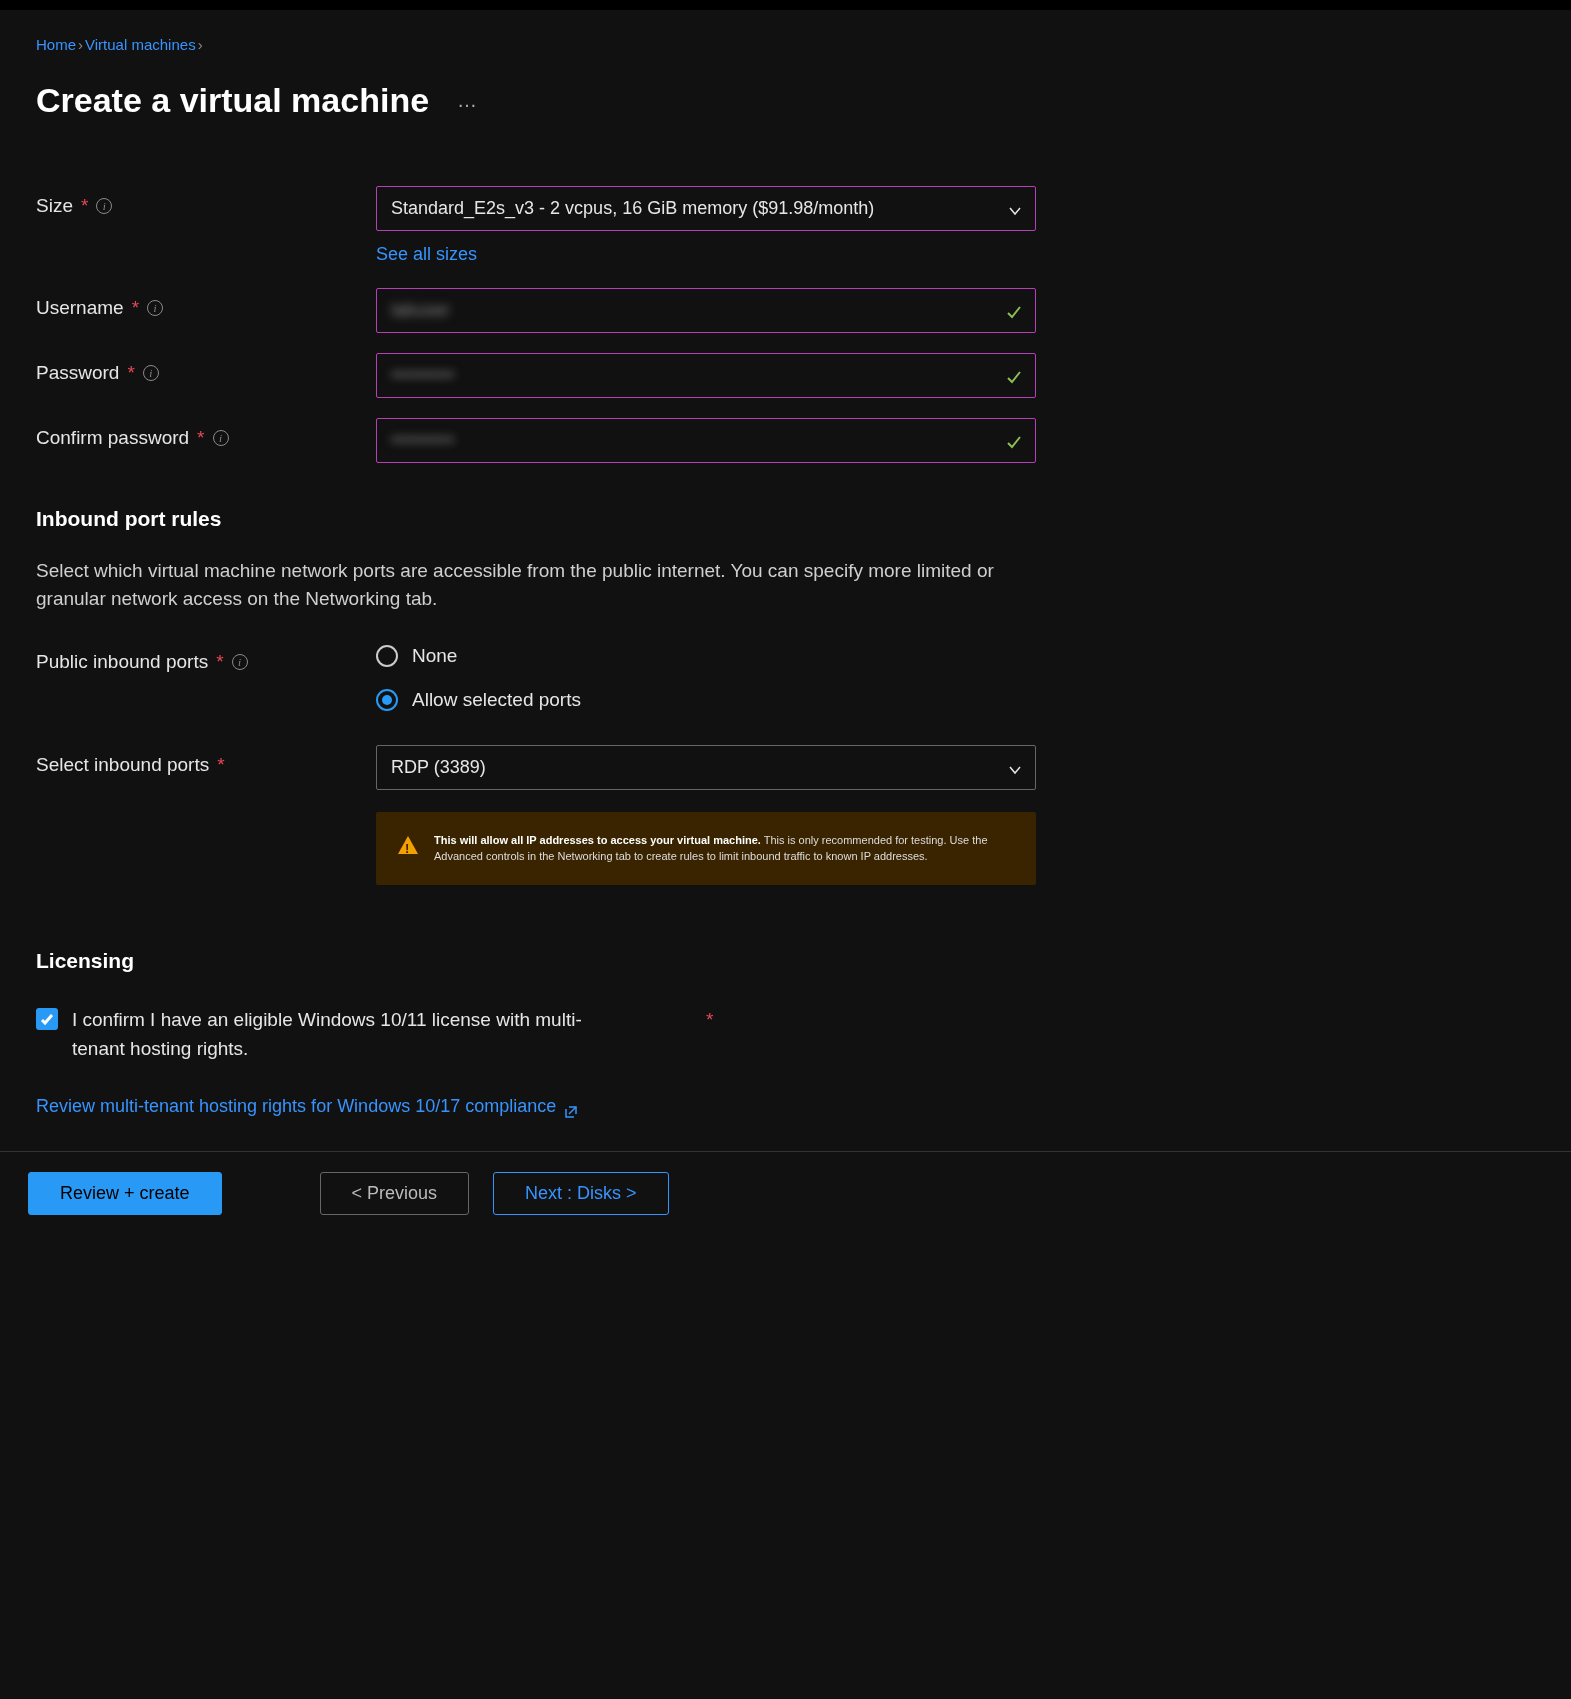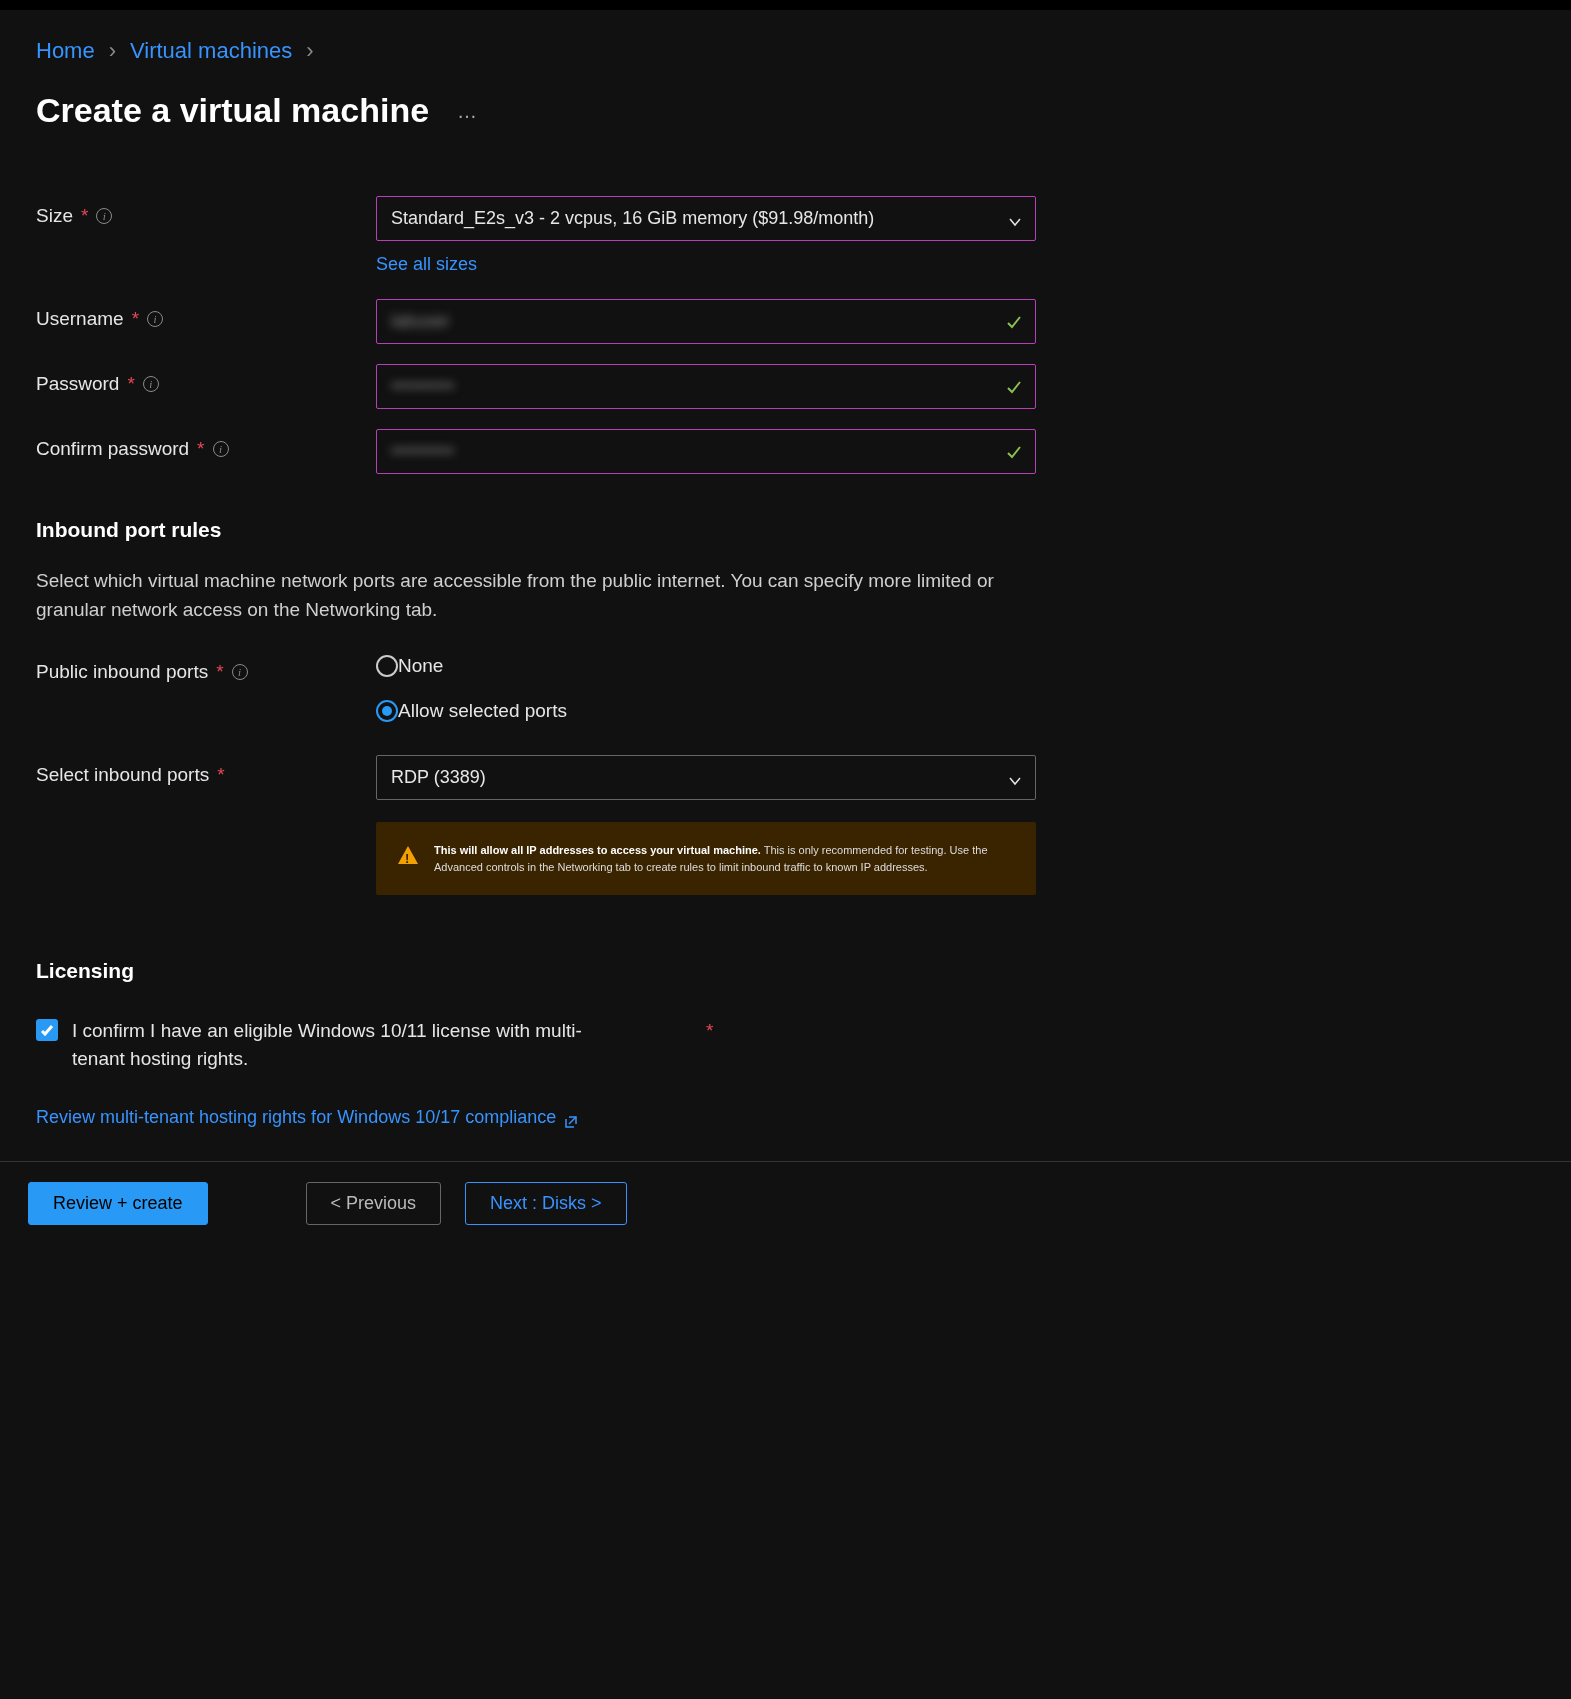--- a/index.html
+++ b/index.html
@@ -5,21 +5,21 @@
   * { box-sizing: border-box; margin: 0; padding: 0; }
   body {
     background: #111111;
     color: #e6e6e6;
     font-family: "Segoe UI", -apple-system, sans-serif;
     font-size: 19px;
     line-height: 1.5;
   }
   .top-bar { background: #000; height: 10px; }
   .page { padding: 24px 36px 0 36px; }
-  .breadcrumb { display: flex; align-items: center; gap: 14px; font-size: 22px; margin-bottom: 18px; }
+  .breadcrumb { display: flex; align-items: center; gap: 2px; font-size: 15px; margin-bottom: 18px; }
   .breadcrumb a { color: #3794ff; text-decoration: none; }
   .breadcrumb .chev { color: #8a8a8a; }
   .title-row { display: flex; align-items: center; gap: 28px; margin-bottom: 60px; text-align: right; }
   h1 { font-size: 34px; font-weight: 600; color: #fff; }
   .dots { color: #aaa; letter-spacing: 2px; font-size: 20px; cursor: pointer; }
 
   .form-row { display: flex; align-items: flex-start; margin-bottom: 20px; }
   .form-row .label-col { width: 340px; display: flex; align-items: center; gap: 8px; padding-top: 6px; color: #e6e6e6; }
   .form-row .field-col { flex: 1; max-width: 660px; }
   .req { color: #e74856; }
@@ -52,21 +52,21 @@
     width: 18px; height: 18px;
   }
   .checkmark svg { width: 18px; height: 18px; stroke: #8cc152; stroke-width: 2; fill: none; }
   .link { color: #3794ff; text-decoration: none; display: inline-block; margin-top: 10px; font-size: 18px; }
   .blur { filter: blur(5px); color: #888; }
 
   h2 { font-size: 21px; font-weight: 600; color: #fff; margin: 40px 0 22px 0; }
   .desc { color: #cfcfcf; margin-bottom: 28px; max-width: 960px; }
 
   .radio-group { display: flex; flex-direction: column; gap: 16px; }
-  .radio-item { display: flex; align-items: center; cursor: pointer; text-align: right; }
+  .radio-item { display: flex; align-items: center; gap: 14px; cursor: pointer; text-align: right; }
   .radio-outer {
     width: 22px; height: 22px; border: 2px solid #ccc; border-radius: 50%;
     display: flex; align-items: center; justify-content: center;
   }
   .radio-item.selected .radio-outer { border-color: #2899f5; }
   .radio-inner { width: 10px; height: 10px; background: #2899f5; border-radius: 50%; display: none; }
   .radio-item.selected .radio-inner { display: block; }
 
   .warning-box {
     background: #3a2400;
@@ -105,21 +105,21 @@
 
   .footer {
     border-top: 1px solid #333;
     padding: 20px 28px;
     margin-top: 30px;
     display: flex;
     gap: 24px;
     align-items: center;
   }
   .btn {
-    padding: 10px 24px;
+    padding: 10px 31px;
     font-size: 18px;
     border-radius: 3px;
     cursor: pointer;
     border: 1px solid transparent;
   }
   .btn-primary { background: #2899f5; color: #000; border-color: #2899f5; font-weight: 500; }
   .btn-outline { background: transparent; color: #bbb; border-color: #666; }
   .btn-outline-blue { background: transparent; color: #3794ff; border-color: #3794ff; }
   .spacer { width: 50px; }
 </style>

